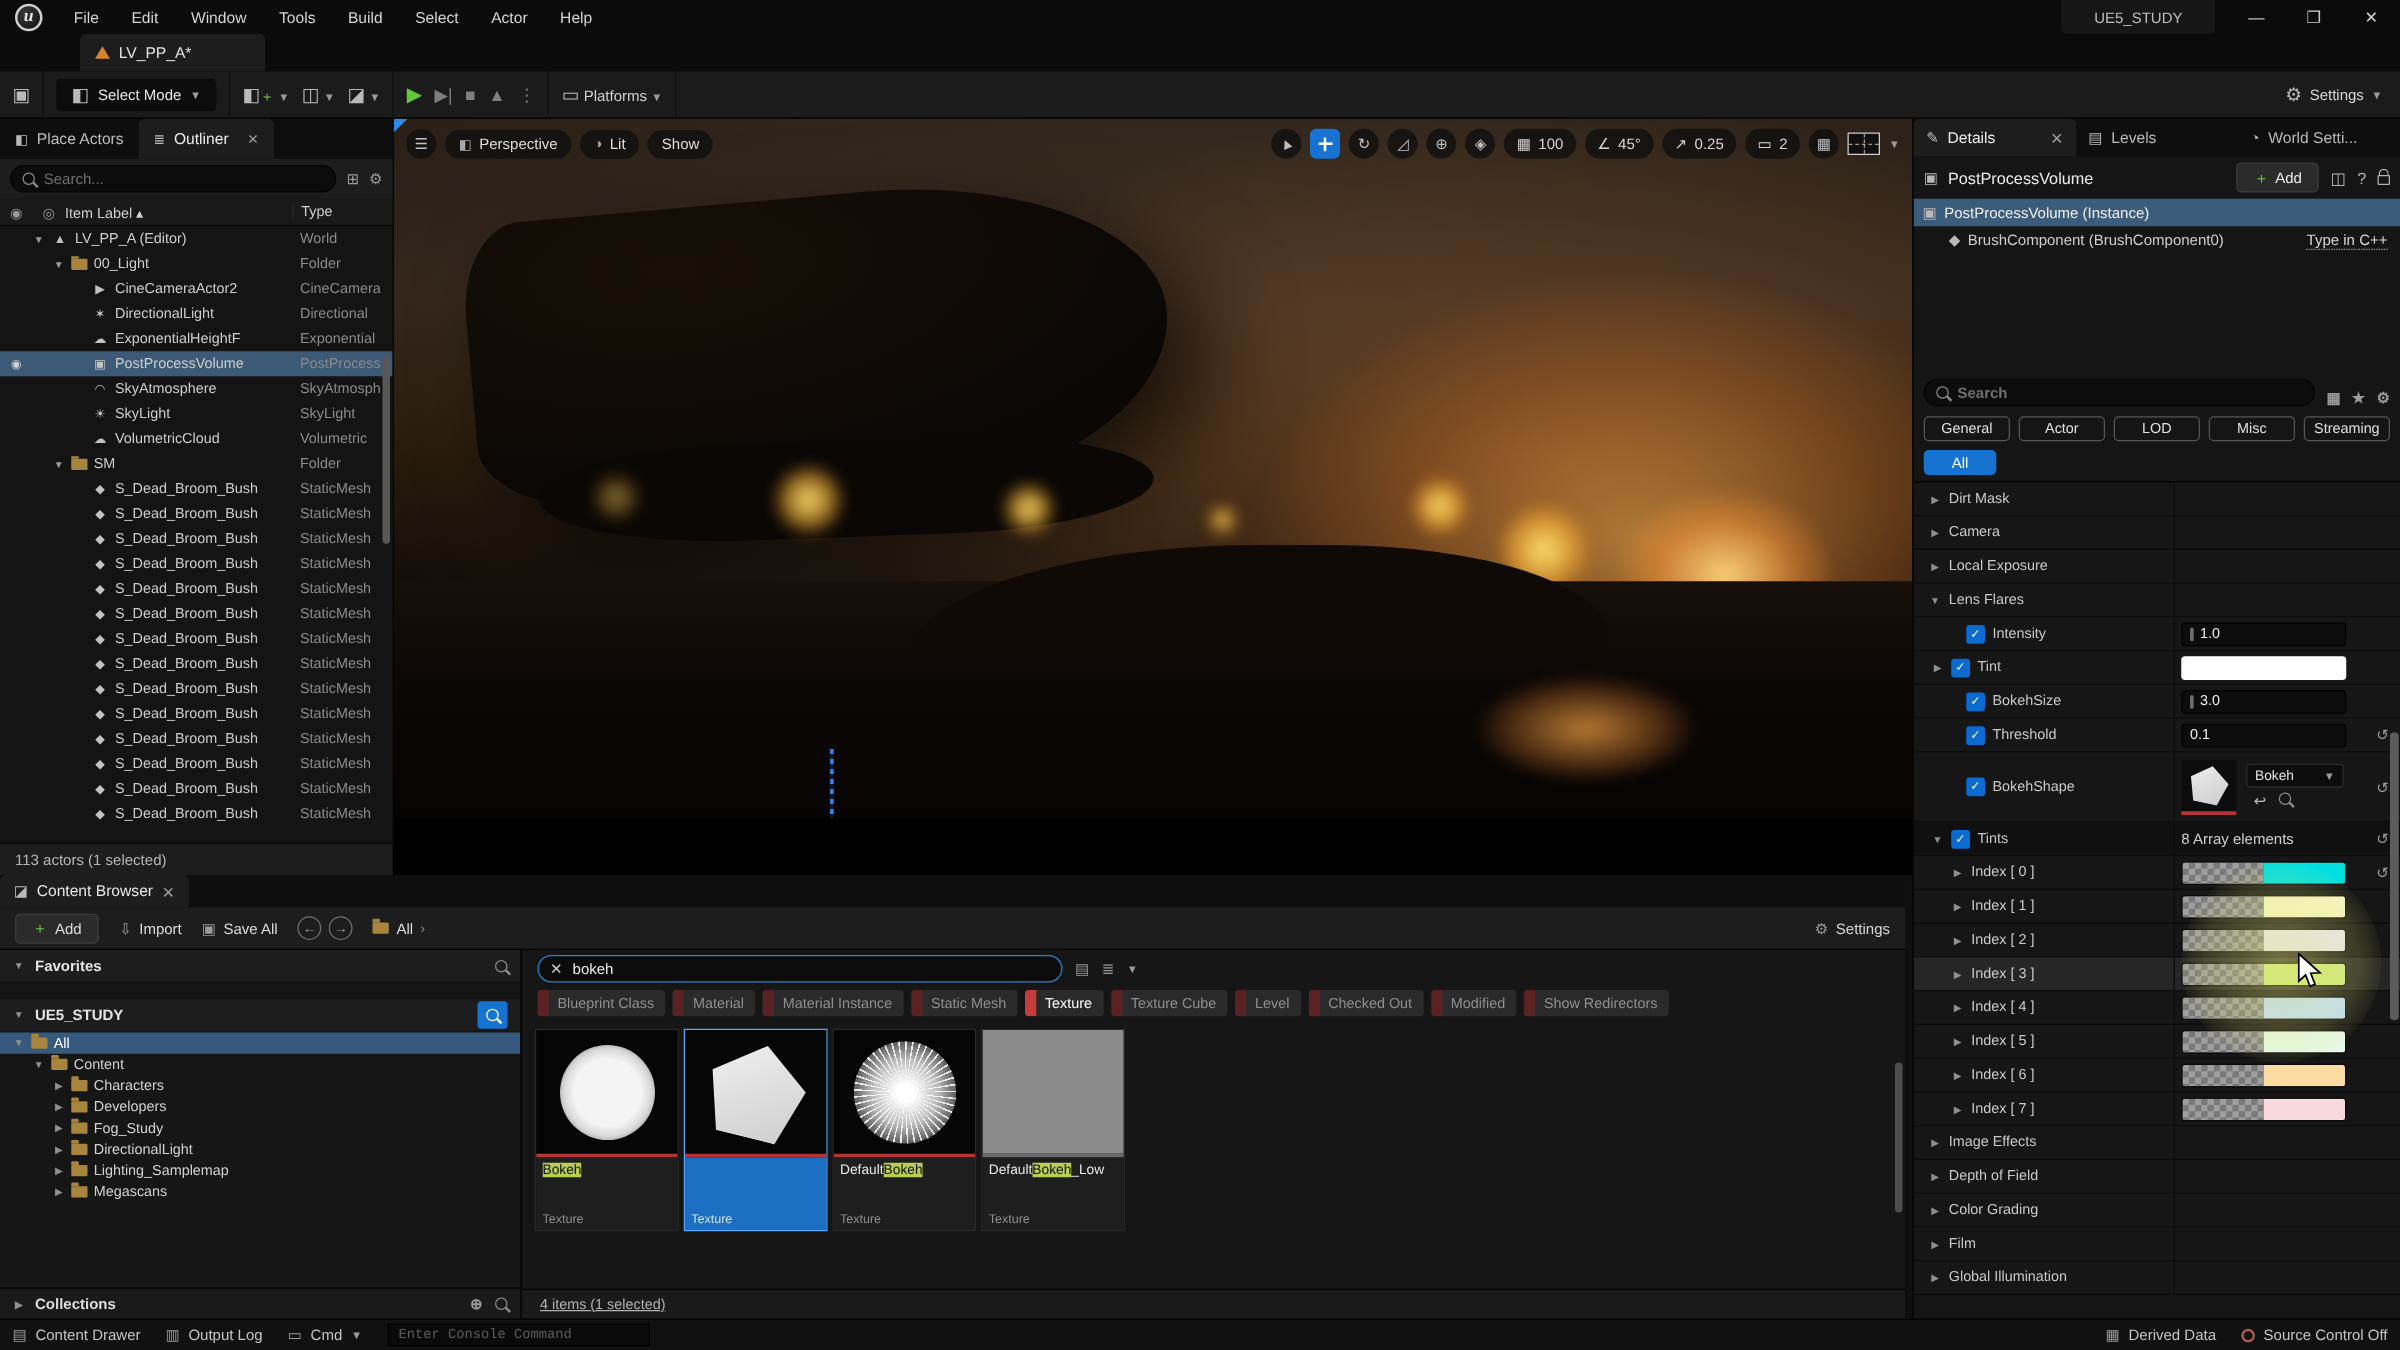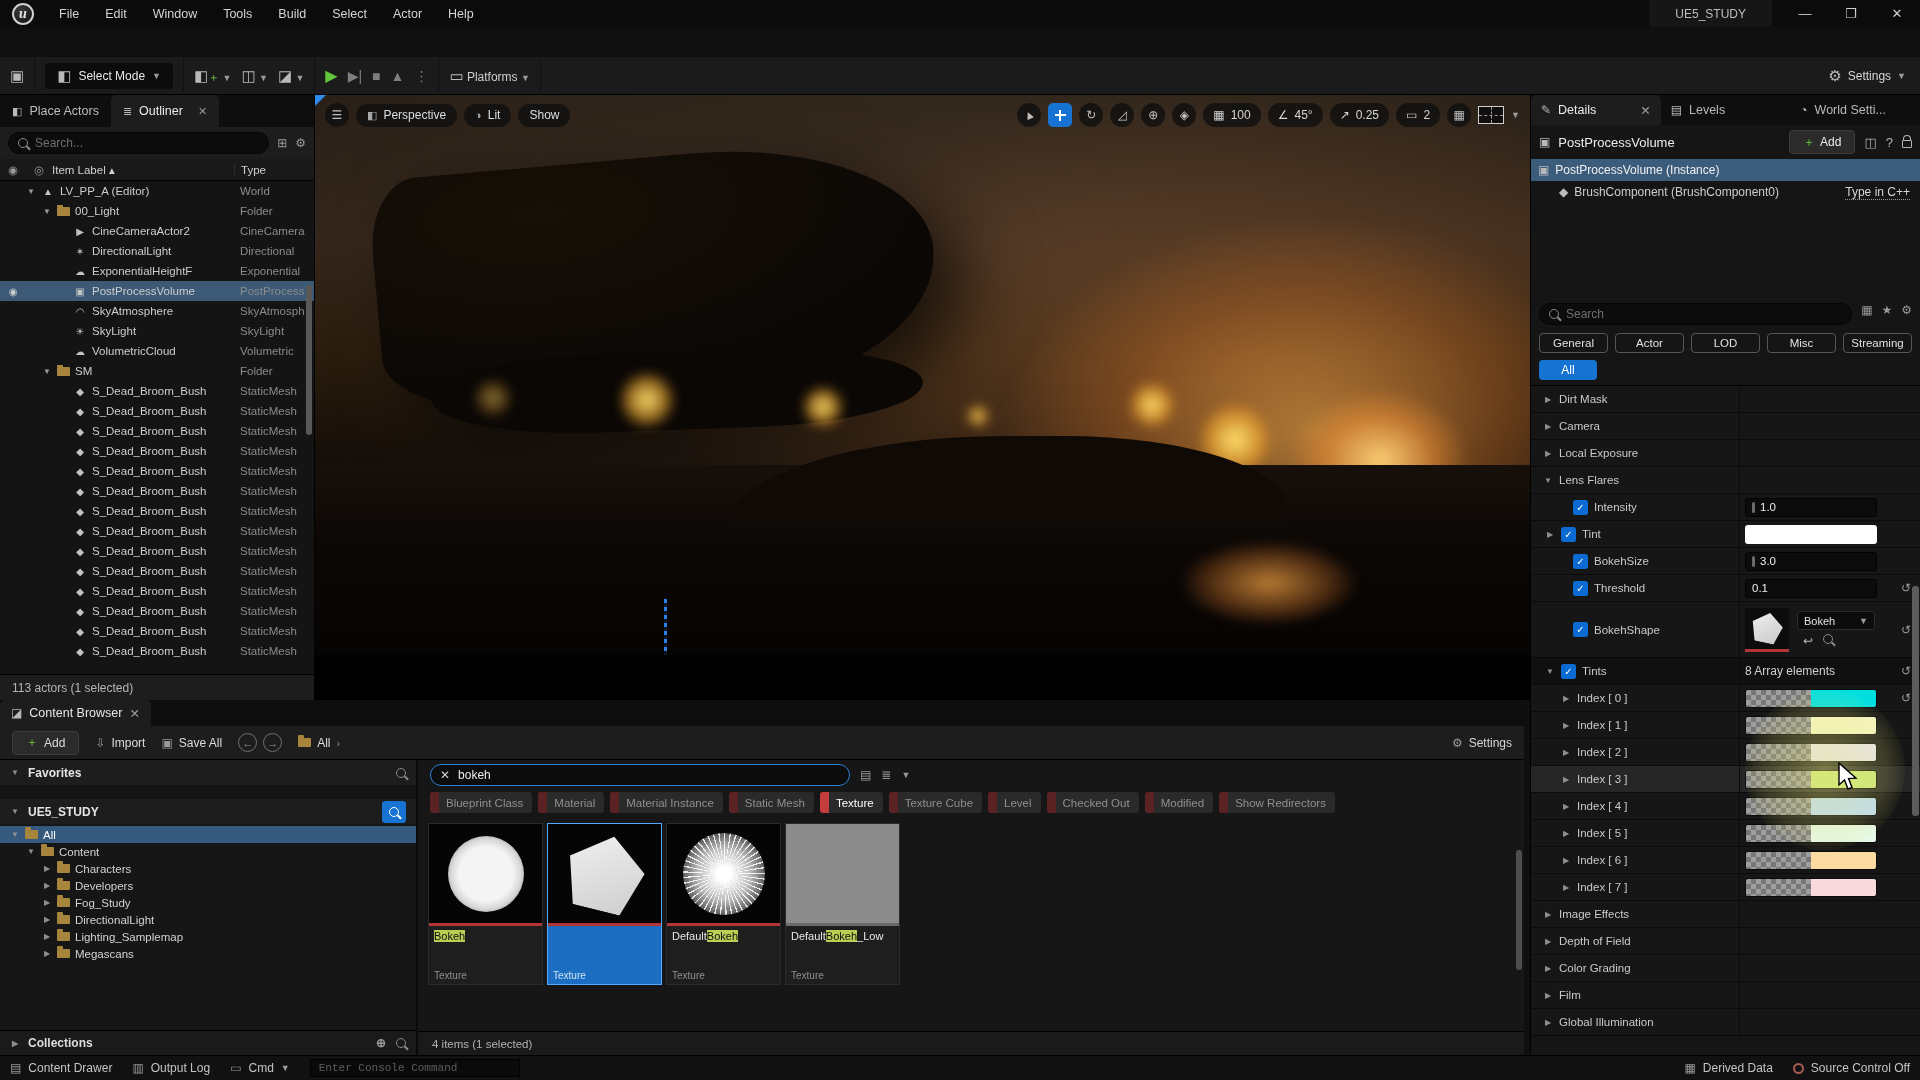--- a/index.html
+++ b/index.html
@@ -100,21 +100,21 @@
   .dheader{height:34px;display:flex;align-items:center;gap:9px;padding:0 8px;flex:0 0 auto;}
   .dtitle{font-size:13px;color:#ececec;flex:1;display:flex;gap:8px;align-items:center;}
   .addbtn{background:#2b2b2b;border:1px solid #3c3c3c;border-radius:4px;height:24px;display:flex;align-items:center;gap:5px;padding:0 13px;color:#ececec;}
   .hbtn{color:#b5b5b5;font-size:13px;}
   .lock{width:10px;height:8px;border:1.5px solid #b5b5b5;border-radius:1px;position:relative;margin-top:4px;}
   .lock::before{content:"";position:absolute;left:0px;top:-6px;width:6px;height:5px;border:1.5px solid #b5b5b5;border-bottom:none;border-radius:4px 4px 0 0;}
   .instrow{height:22px;background:#3c5c7c;display:flex;align-items:center;gap:6px;padding:0 7px;color:#f0f0f0;flex:0 0 auto;}
   .comprow{height:22px;display:flex;align-items:center;gap:6px;padding:0 10px 0 28px;color:#cdcdcd;flex:0 0 auto;}
   .editcpp{margin-left:auto;color:#d6d6d6;border-bottom:1px dotted #9a9a9a;}
   .dgap{flex:0 0 96px;}
-  .dsearchrow{display:flex;align-items:flex-start;gap:9px;padding:4px 8px;flex:0 0 auto;}
+  .dsearchrow{display:flex;align-items:flex-end;gap:9px;padding:4px 8px;flex:0 0 auto;font-weight:bold;}
   .dchips{display:flex;gap:7px;padding:4px 8px;flex:0 0 auto;}
   .chip2{flex:1;border:1px solid #565656;border-radius:4px;text-align:center;padding:3px 0;color:#e0e0e0;font-size:11.5px;}
   .allbtn{margin:3px 8px 5px;background:#1673d1;color:#fff;border-radius:4px;padding:3px 0;width:58px;text-align:center;font-size:12px;flex:0 0 auto;}
   .proplist{flex:1;position:relative;overflow:hidden;border-top:1px solid #000;}
   .prow{display:flex;align-items:stretch;border-bottom:1px solid #0b0b0b;background:#161616;}
   .prow.h27{height:27px;}
   .pl{flex:0 0 208px;display:flex;align-items:center;gap:6px;padding-left:12px;color:#c9c9c9;font-size:11.5px;overflow:hidden;white-space:nowrap;}
   .pv{flex:1;display:flex;align-items:center;gap:5px;border-left:1px solid #0b0b0b;padding:0 5px;}
   .exp{color:#8f8f8f;font-size:8px;width:10px;flex:0 0 10px;text-align:center;}
   .cbx{width:15px;height:15px;background:#0b6bd3;border-radius:2.5px;color:#fff;font-size:10px;text-align:center;line-height:15px;flex:0 0 15px;}
@@ -174,21 +174,21 @@
   .tinfo{height:58px;background:#1e1e1e;padding:4px 5px 3px;display:flex;flex-direction:column;justify-content:space-between;font-size:11px;}
   .tile.sel .tinfo{background:#1b6ec2;gap:40px;}
   .tname{color:#e8e8e8;white-space:nowrap;overflow:hidden;}
   .hl{background:#b8cf54;color:#101010;}
   .ttype{color:#8f8f8f;font-size:10px;}
   .tile.sel .ttype{color:#cfe2f5;}
   .th-circle{width:76px;height:76px;border-radius:50%;background:radial-gradient(circle,#f4f4f4 50%,#d8d8d8 65%,#6a6a6a 88%,#1a1a1a 100%);filter:blur(.5px);}
   .th-pent{width:80px;height:80px;background:linear-gradient(150deg,#f2f2f2,#cccccc);clip-path:polygon(50% 2%,98% 38%,80% 96%,20% 96%,2% 38%);transform:rotate(14deg);}
   .th-burst{width:82px;height:82px;border-radius:50%;background:repeating-conic-gradient(rgba(255,255,255,.85) 0deg 2deg,rgba(255,255,255,0) 2deg 8deg),radial-gradient(circle,#ffffff 12%,#bdbdbd 45%,#4c4c4c 75%,#151515 95%);filter:blur(.4px);}
   .th-blank{width:100%;height:100%;background:#8b8b8b;}
-  .cbstatus{height:24px;display:flex;align-items:center;padding:0 14px;background:#1a1a1a;border-top:1px solid #000;color:#b2b2b2;font-size:11.5px;flex:0 0 auto;}
+  .cbstatus{height:24px;display:flex;align-items:center;padding:0 14px;background:#1a1a1a;border-top:1px solid #000;color:#b2b2b2;font-size:11.5px;flex:0 0 auto;text-decoration:underline;}
   .cbscroll{position:absolute;right:2px;top:90px;width:6px;height:120px;border-radius:3px;background:#4e4e4e;}
 
   
   .statusbar{position:absolute;left:0;top:1055px;width:1920px;height:25px;background:#111;border-top:1px solid #000;display:flex;align-items:center;justify-content:space-between;padding:0 10px;z-index:35;}
   .sb-left,.sb-right{display:flex;align-items:center;gap:20px;color:#c4c4c4;font-size:12px;}
   .sb-item{display:flex;align-items:center;gap:7px;}
   .console{width:210px;height:18px;background:#0a0a0a;border:1px solid #020202;display:flex;align-items:center;padding:0 8px;color:#5d5d5d;font-family:"Liberation Mono",monospace;font-size:11px;}
   .ico-dim{color:#9a9a9a;font-size:12px;}
   .src-dot{width:11px;height:11px;border-radius:50%;border:2px solid #a85a52;}
 </style>
@@ -212,20 +212,26 @@
         <div class="menu-item">Help</div>
       </div>
     <div class="win-title">UE5_STUDY</div>
     <div class="winctl">
       <span>—</span>
       <span>❐</span>
       <span>✕</span>
     </div>
   </div>
 
+  <div class="tabrow">
+    <div class="level-tab">
+      <span class="lvl-ico"></span>
+      <span>LV_PP_A*</span>
+    </div>
+  </div>
 
   <div class="toolbar">
     <div class="tb-group">
         <span class="tb-ico">▣</span>
       </div>
     <div class="tb-group">
       <div class="selmode">
         <span class="tb-ico">◧</span>
         <span>Select Mode</span>
         <span class="chev">▼</span>

